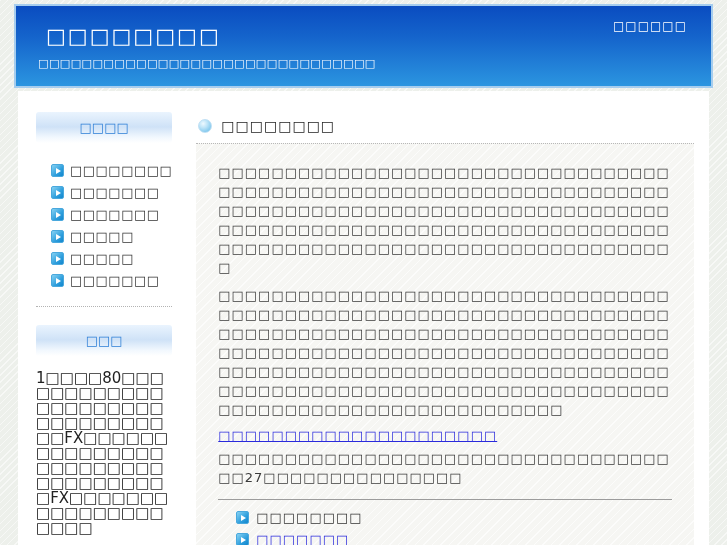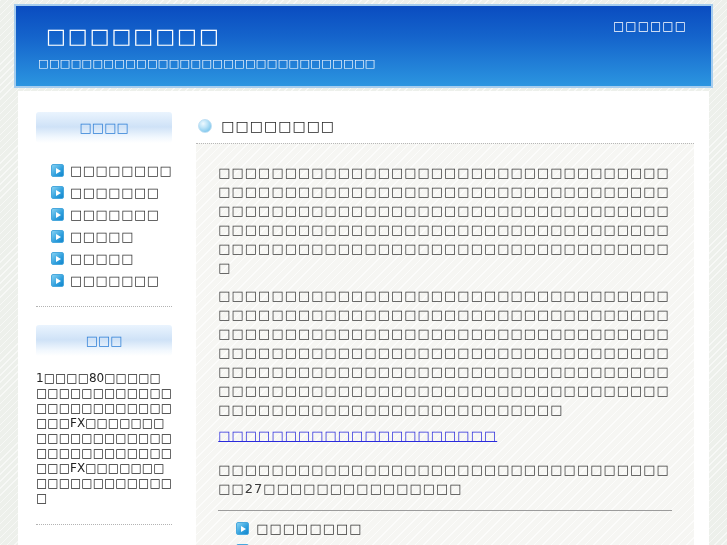--- a/index.html
+++ b/index.html
@@ -49,21 +49,21 @@
     height:31px; line-height:31px; text-align:center;
     font-size:13px; font-weight:bold; color:#2e7fd6;
     border-radius:3px;
     background:linear-gradient(180deg,#eaf4fe 0%,#cfe2f7 48%,#f2f8fe 82%,#ffffff 100%);
   }
   .side-menu { list-style:none; margin:20px 0 0 15px; }
   .side-menu li { display:flex; align-items:center; margin-bottom:7px; cursor:pointer; }
   .side-menu li span.lbl { font-size:13px; color:#333; margin-left:6px; letter-spacing:.5px; }
   .dotted-divider { border-top:1px dotted #b3b3b3; margin:18px 0; }
   .profile-text {
-    margin-top:15px; font-size:12px; line-height:15px; color:#222;
+    margin-top:15px; font-size:15px; line-height:15px; color:#222;
     word-break:break-all; letter-spacing:0;
   }
 
   
   .play-icon {
     flex:0 0 13px; width:13px; height:13px; display:inline-flex;
     align-items:center; justify-content:center;
     background:linear-gradient(135deg,#86d2f3 0%,#2f9fdd 60%,#1286cd 100%);
     border:1px solid #49a8dd; border-radius:2px;
   }
@@ -93,21 +93,21 @@
   .gray-box p {
     font-size:13px; line-height:19px; color:#3a3a3a;
     word-break:break-all; letter-spacing:1px;
   }
   .gray-box p + p { margin-top:9px; }
   .text-link {
     display:inline-block; margin-top:9px;
     font-size:13px; letter-spacing:1px; word-break:break-all;
     color:#2b2bdc; text-decoration:underline; cursor:pointer;
   }
-  .note { margin-top:16px; }
+  .note { margin-top:5px; }
   .solid-divider { border-top:1px solid #9c9c9c; margin:12px 0 10px; }
 
   .content-list { list-style:none; margin:2px 0 0 18px; }
   .content-list li { display:flex; align-items:center; margin-bottom:7px; }
   .content-list li .lbl { font-size:13px; margin-left:7px; letter-spacing:1px; }
   .content-list li .lbl.current { color:#333; }
   .content-list li a.lbl { color:#2b2bdc; text-decoration:underline; cursor:pointer; }
 </style>
 </head>
 <body>

